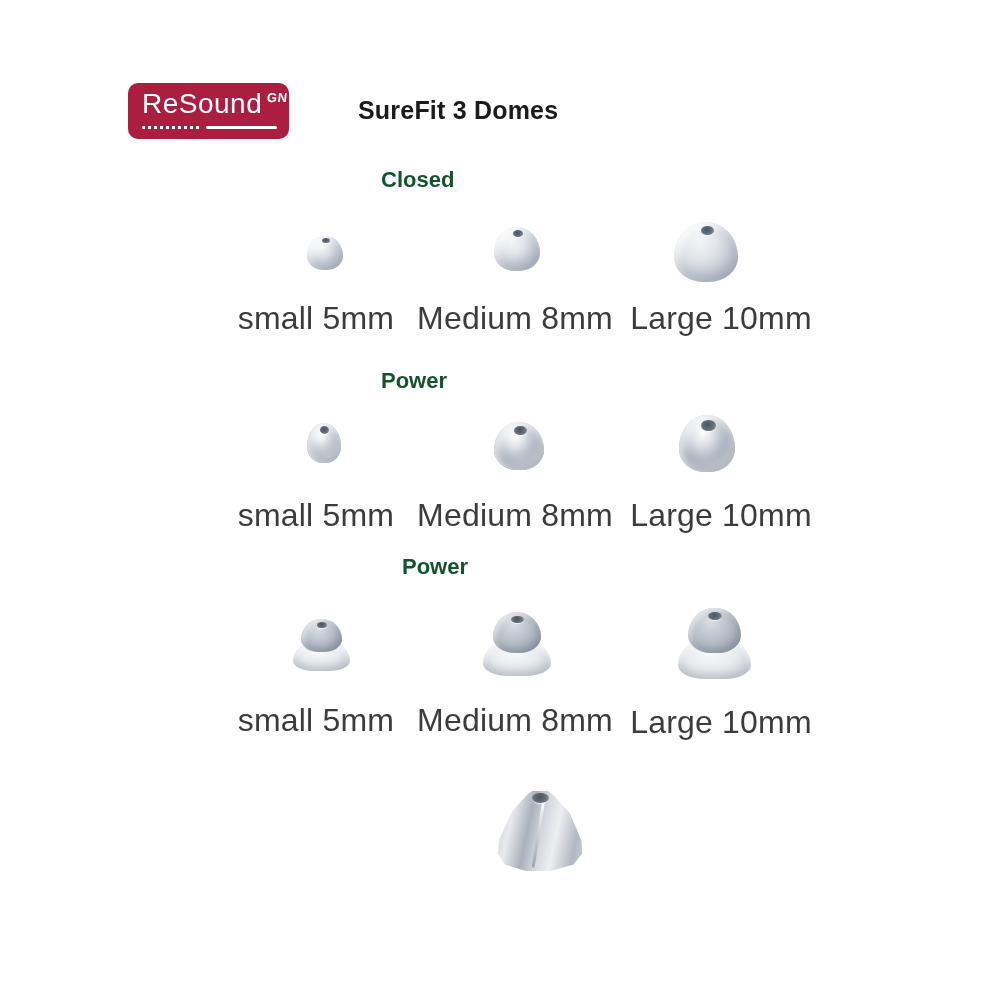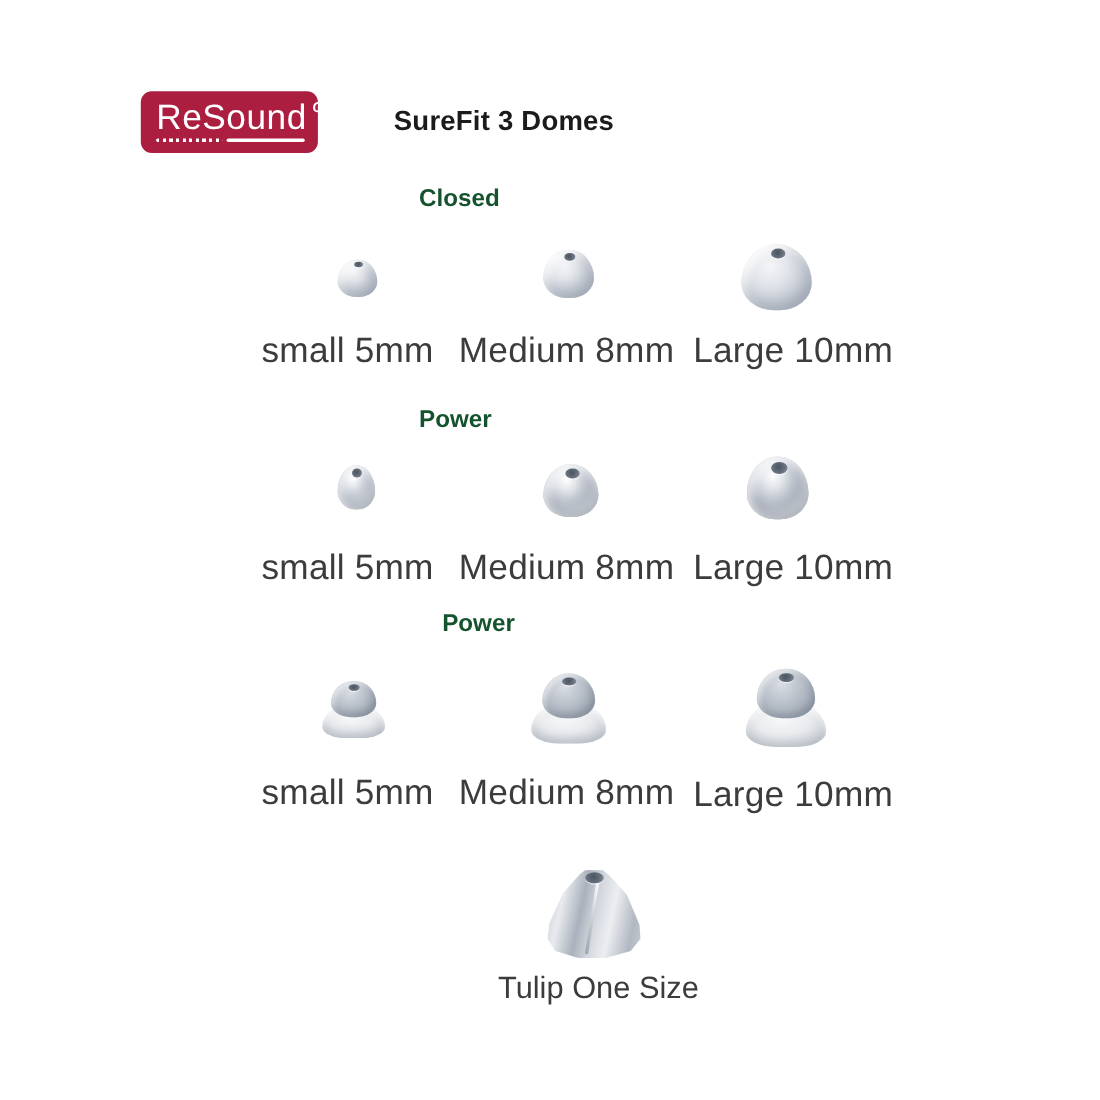--- a/index.html
+++ b/index.html
@@ -8,21 +8,21 @@
     font-family:"Liberation Sans", sans-serif;overflow:hidden;
   }
 
   
   .logo{
     position:absolute;left:128px;top:83px;width:161px;height:56px;
     background:#AB1E40;border-radius:10px;box-sizing:border-box;
     padding:7px 12px 8px 14px;display:flex;flex-direction:column;justify-content:space-between;
   }
   .logo-text-row{display:flex;align-items:flex-start;gap:5px;line-height:1;}
-  .logo-brand{color:#ffffff;font-size:32px;font-weight:500;letter-spacing:.5px;}
+  .logo-brand{color:#ffffff;font-size:28px;font-weight:500;letter-spacing:.5px;}
   .logo-gn{color:#ffffff;font-size:13px;font-weight:700;letter-spacing:.5px;margin-top:1px;transform:skewX(-6deg);}
   .logo-underline{display:flex;align-items:center;gap:4px;height:4px;margin-bottom:2px;}
   .logo-dots{
     width:60px;height:3px;border-radius:2px;
     background-image:repeating-linear-gradient(90deg,#ffffff 0 3px,rgba(255,255,255,0) 3px 6px);
   }
   .logo-line{flex:1;height:3px;background:#ffffff;border-radius:2px;}
 
   
   .page-title{
@@ -174,15 +174,14 @@
 
   <div class="size-label" style="left:216px;top:702px;">small 5mm</div>
   <div class="size-label" style="left:415px;top:702px;">Medium 8mm</div>
   <div class="size-label" style="left:621px;top:704px;">Large 10mm</div>
 
   <div class="dome tulip" style="left:496px;top:791px;">
     <span class="tulip-body"></span>
     <span class="tulip-seam"></span>
     <span class="hole"></span>
   </div>
-  <div class="tulip-label">Tulip One Size</div>
 
 </div>
 
 </body></html>

